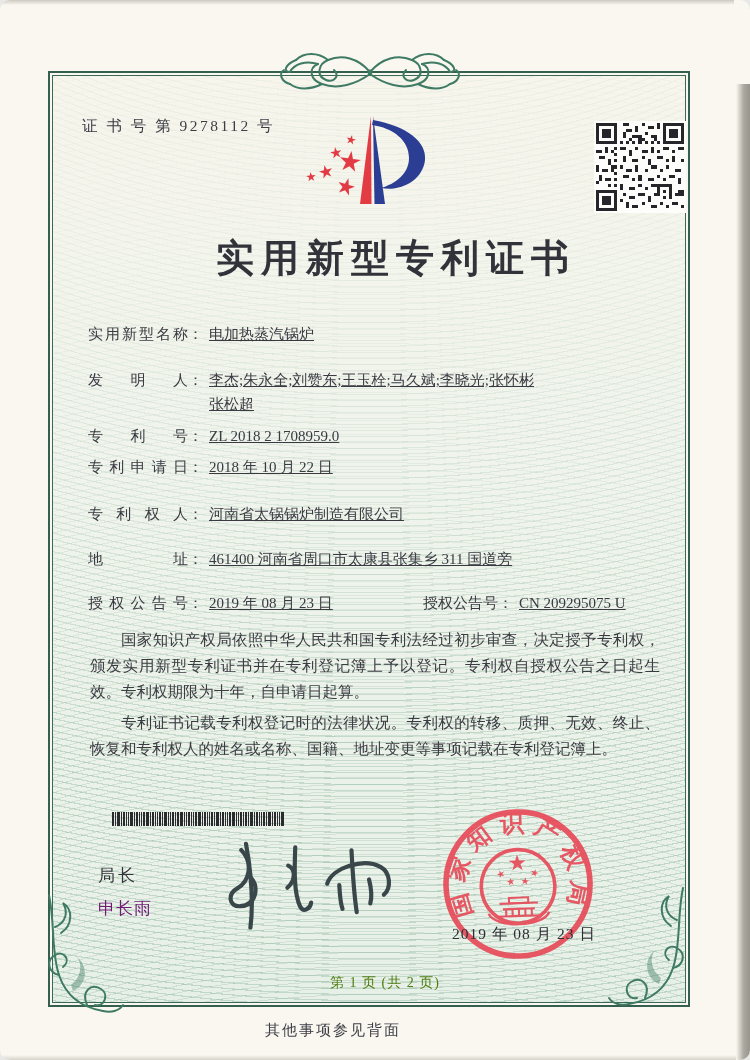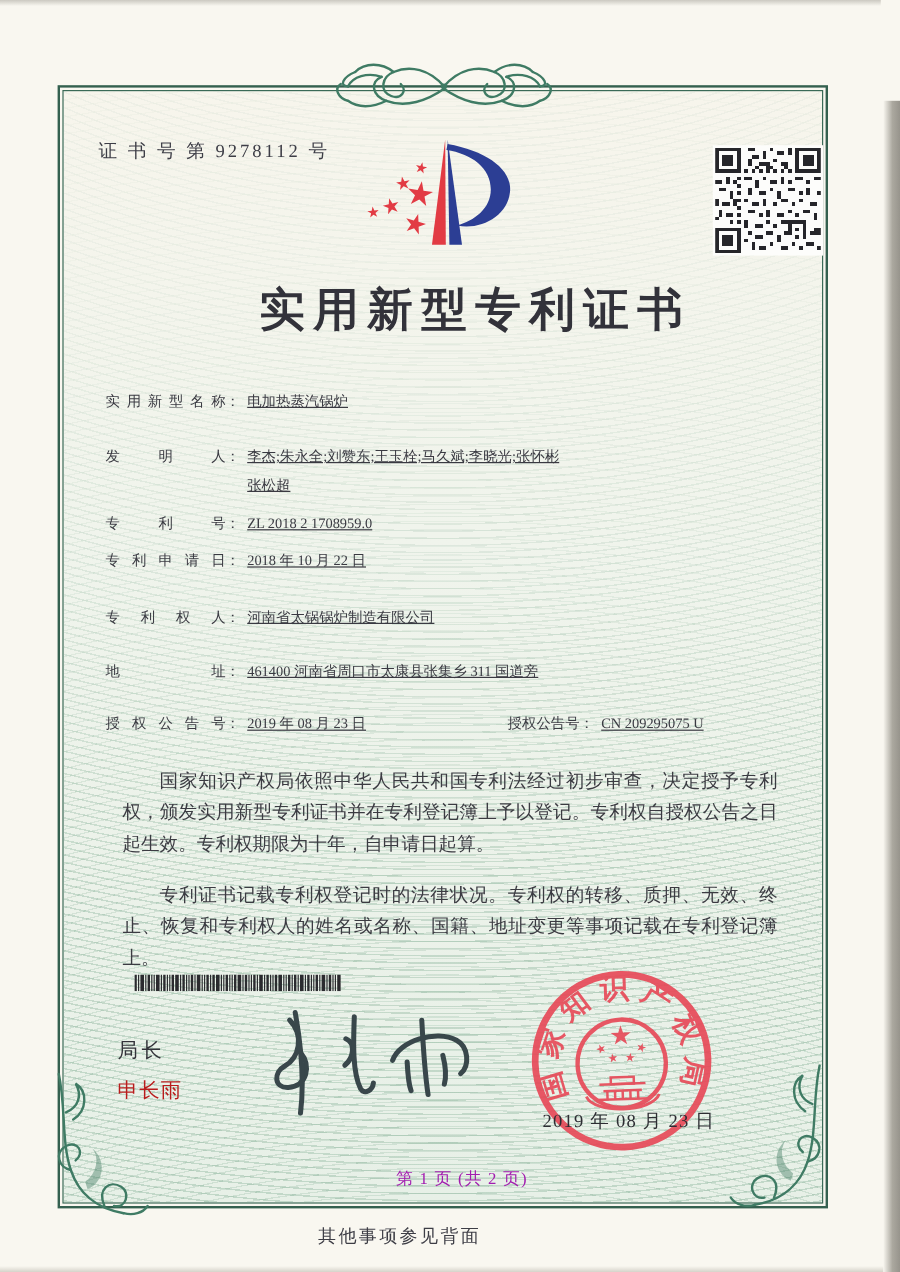--- a/index.html
+++ b/index.html
@@ -1,17 +1,17 @@
 <!DOCTYPE html>
 <html><head>
 <meta charset="utf-8">
 <style>
   html,body{margin:0;padding:0;background:#e8e8e6;}
   .page{position:relative;width:750px;height:1060px;background:#f9f7f0;overflow:hidden;
-        font-family:"Liberation Serif","DejaVu Serif",serif;color:#3a3a42;}
+        font-family:"Liberation Serif","DejaVu Serif",serif;color:#3a3a42;border-radius:10px;}
   
   .scan-top{position:absolute;top:0;left:0;right:16px;height:5px;
             background:linear-gradient(to bottom,#ccc9c1,rgba(0,0,0,0));}
   .scan-right{position:absolute;top:84px;right:0;width:14px;bottom:0;
             background:linear-gradient(to right,rgba(150,148,140,0),#aba89f 55%,#97948c);}
   .scan-bottom{position:absolute;bottom:0;left:0;right:14px;height:5px;
             background:linear-gradient(to top,#d6d3ca,rgba(0,0,0,0));}
   
   .frame{position:absolute;left:48px;top:71px;width:642px;height:936px;
          border:2.5px solid #34604f;box-sizing:border-box;}
@@ -27,40 +27,40 @@
   .orn{position:absolute;}
   .orn-top{left:262px;top:50px;}
   .orn-bl{left:45px;top:893px;}
   .orn-br{left:607px;top:886px;transform:scaleX(-1);}
   
   .cert-no{position:absolute;left:82px;top:116px;font-size:15.5px;letter-spacing:2.5px;color:#3d3d46;}
   .logo{position:absolute;left:293px;top:100px;}
   .qr{position:absolute;left:594px;top:121px;width:88px;height:88px;background:#fdfdfb;padding:2px;}
   .title{position:absolute;left:48px;top:233px;width:696px;text-align:center;
          font-size:38px;font-weight:bold;letter-spacing:7px;color:#32323a;}
-  .row{position:absolute;left:88px;font-size:12px;line-height:24px;display:flex;align-items:flex-start;}
+  .row{position:absolute;left:88px;font-size:15px;line-height:24px;display:flex;align-items:flex-start;}
   .row .lbl{display:inline-block;width:100px;text-align:justify;text-align-last:justify;flex:none;}
   .row .col{flex:none;}
   .row .val{margin-left:6px;white-space:pre-line;text-decoration:underline;}
   .val-inventors{width:356px;}
   .pair2{position:absolute;left:335px;top:0;display:flex;}
   .paras{position:absolute;left:86px;top:623px;width:578px;font-size:15.5px;line-height:26.2px;
          text-align:justify;color:#3b3b42;}
-  .paras p{margin:16px;text-indent:2em;}
+  .paras p{margin:4px;text-indent:2em;}
   .barcode{position:absolute;left:112px;top:812px;}
   .director-title{position:absolute;left:98px;top:864px;font-size:17px;
          font-family:Liberation Mono, monospace;color:#33333a;letter-spacing:3px;}
   .director-name{position:absolute;left:98px;top:897px;font-size:17px;
-         font-family:"Liberation Sans","DejaVu Sans",sans-serif;color:#b91c1c;letter-spacing:1px;}
+         font-family:"Liberation Sans","DejaVu Sans",sans-serif;color:#701a75;letter-spacing:1px;}
   .signature{position:absolute;left:215px;top:834px;transform:rotate(-3deg);}
   .seal{position:absolute;left:438px;top:804px;transform:rotate(-2deg);}
   .seal-date{position:absolute;left:452px;top:924px;width:170px;font-size:15.5px;
          color:#2d2d33;letter-spacing:1px;}
   .page-indicator{position:absolute;left:48px;top:974px;width:674px;text-align:center;
-         font-size:14px;color:#a21caf;letter-spacing:1px;}
+         font-size:14px;color:#4d7c0f;letter-spacing:1px;}
   .back-note{position:absolute;left:0;top:1021px;width:666px;text-align:center;
          font-size:15px;color:#3d3d45;letter-spacing:2px;}
 </style>
 </head>
 <body>
 
 <div class="page">
 
   <div class="frame">
     <div class="frame-inner">

